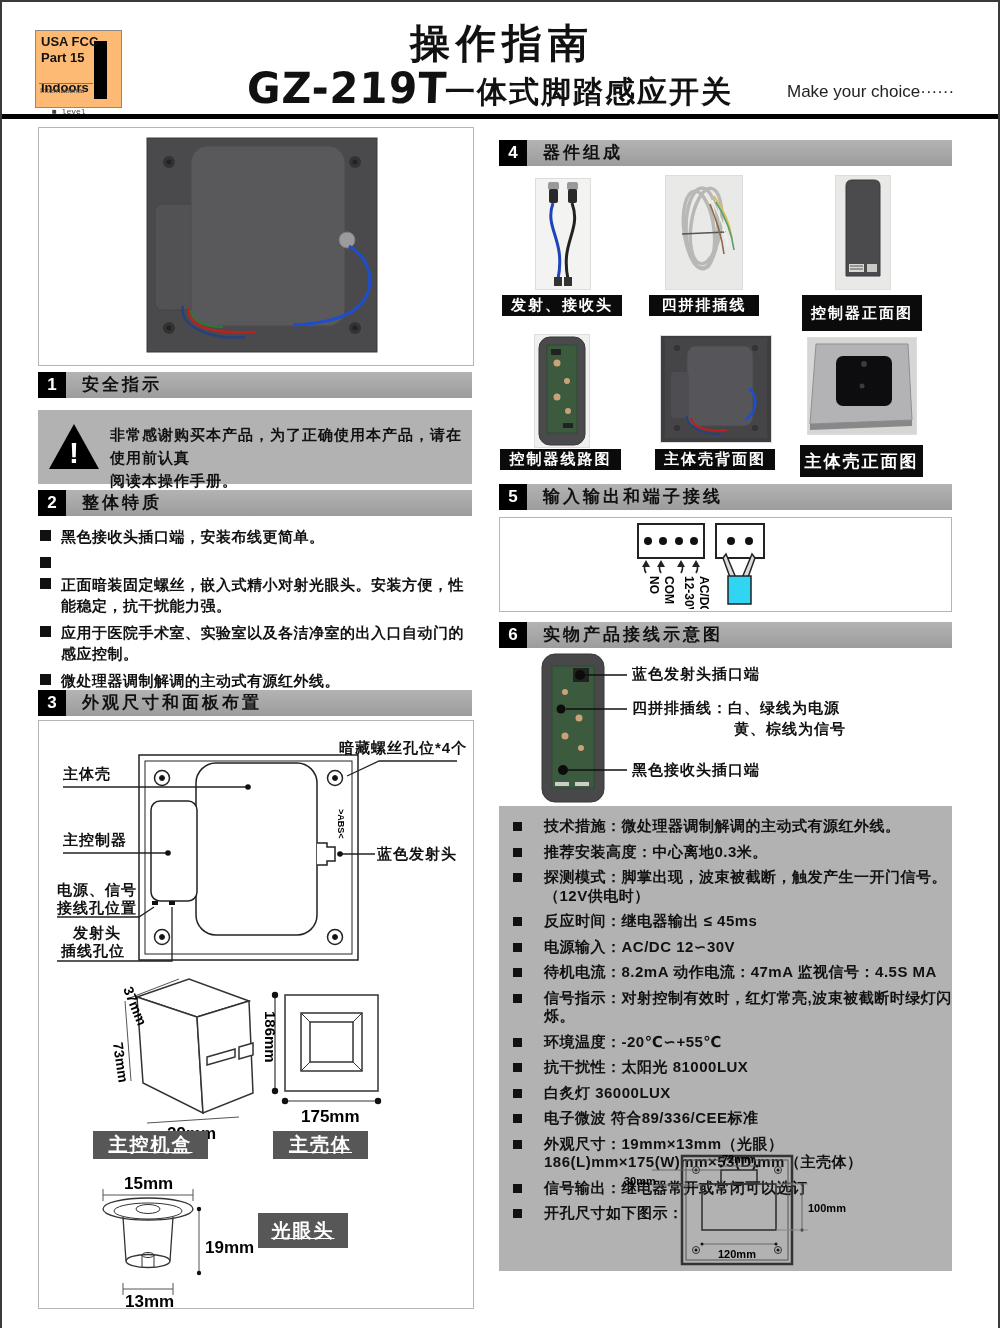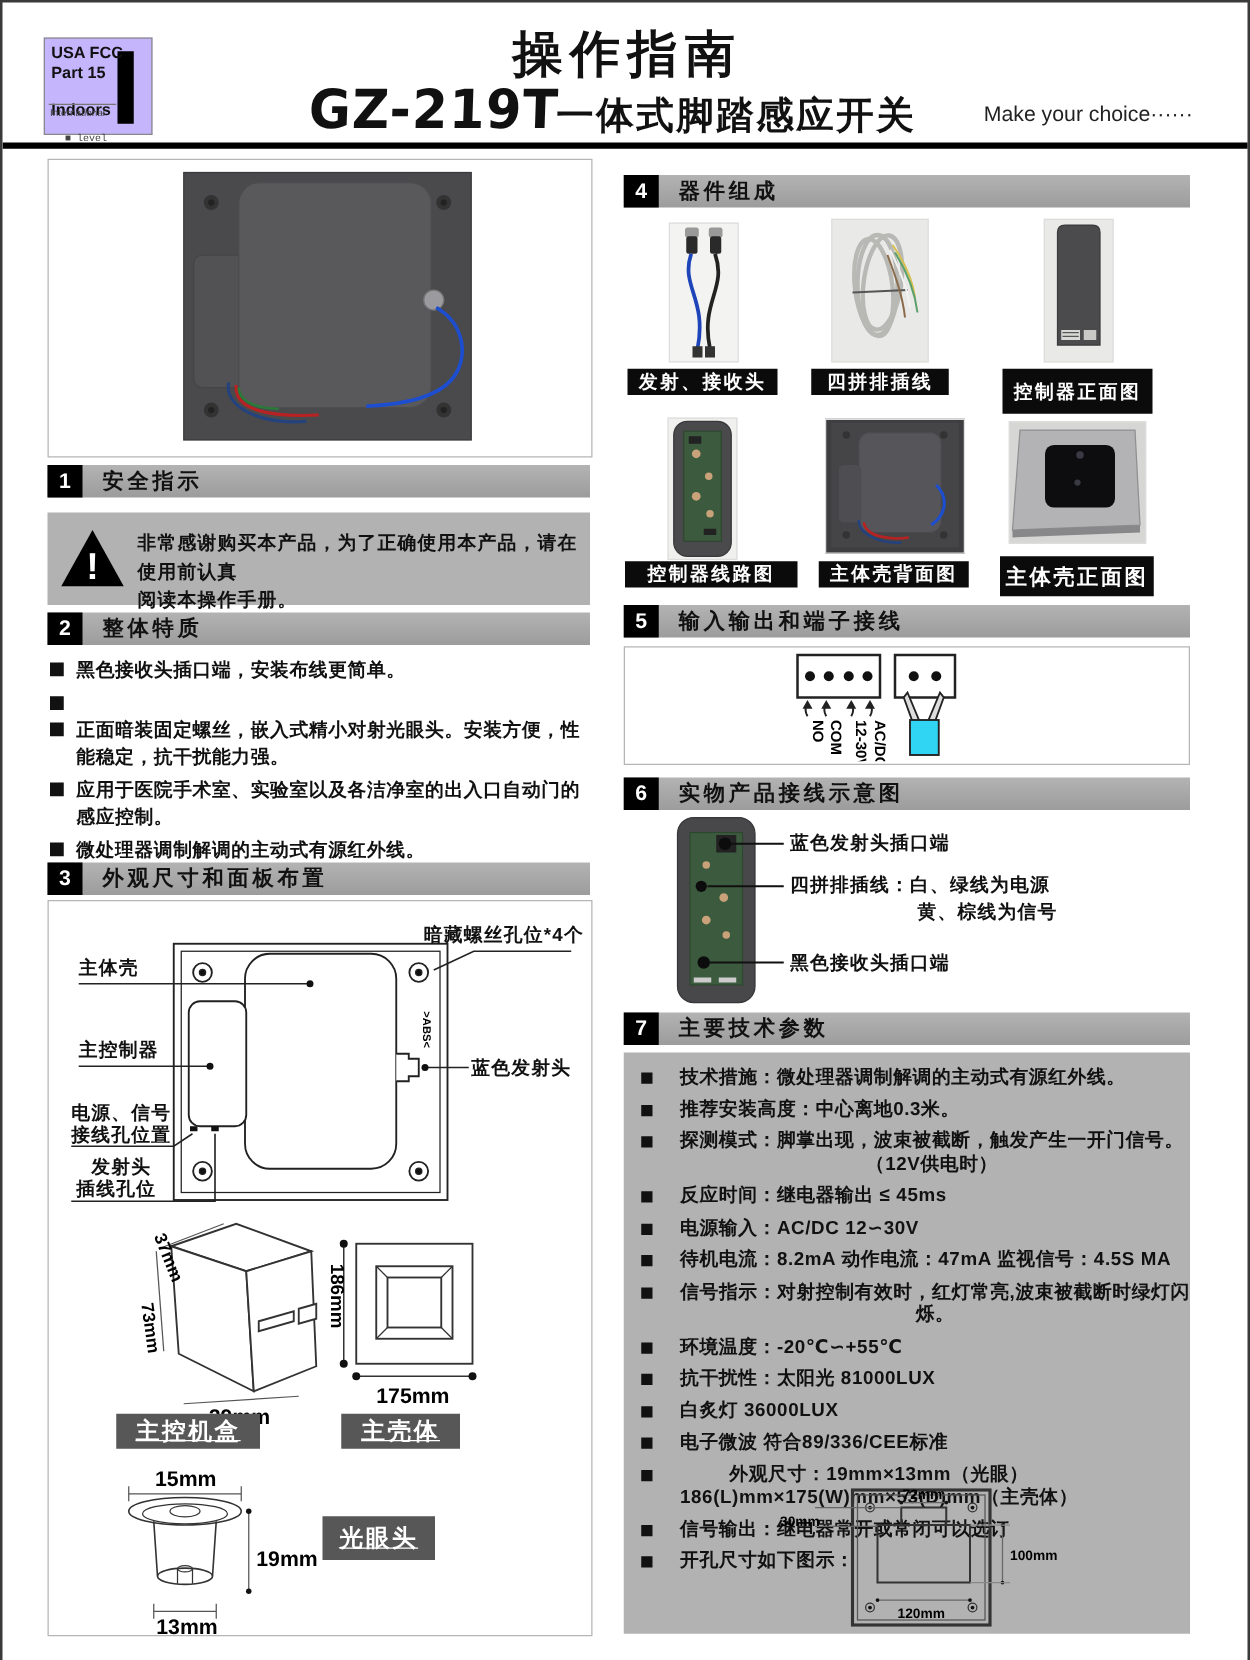--- a/index.html
+++ b/index.html
@@ -27,21 +27,21 @@
   .spec-sq{flex:0 0 9px;width:9px;height:9px;background:#111;margin:5px 22px 0 14px;}
   .spec-tx{font-size:15px;line-height:18.5px;font-weight:bold;letter-spacing:0.5px;white-space:pre-line;}
   .photo{position:absolute;overflow:hidden;}
   svg text{font-family:"Liberation Sans","DejaVu Sans",sans-serif;}
 </style>
 </head>
 <body>
 
 <div class="page">
 
-  <div class="abs" style="left:33px;top:28px;width:85px;height:76px;border:1px solid #8a8a8a;background:#c4b5fd;">
+  <div class="abs" style="left:33px;top:28px;width:85px;height:76px;border:1px solid #8a8a8a;background:#fdba74;">
     <div class="abs" style="left:58px;top:10px;width:13px;height:58px;background:#000;"></div>
     <div class="abs b" style="left:5px;top:3px;font-size:13px;">USA FCC</div>
     <div class="abs b" style="left:5px;top:19px;font-size:13px;">Part 15</div>
     <div class="abs b" style="left:5px;top:49px;font-size:13px;text-align:right;">Indoors</div>
     <div class="abs" style="left:3px;top:52px;width:54px;height:1px;background:#777;"></div>
     <div class="abs" style="left:4px;top:55px;font-size:8px;color:#444;">International</div>
     <div class="abs" style="left:16px;top:76px;font-size:8px;color:#444;font-family:Liberation Mono, monospace;">■ <span>level</span></div>
   </div>
 
   <div class="abs" style="left:0;top:14px;width:1000px;text-align:center;font-size:40px;font-weight:bold;letter-spacing:6px;">操作指南</div>
@@ -293,21 +293,21 @@
   </div>
   <div class="photo" style="left:805px;top:335px;width:108px;height:96px;background:#d6d6d4;border:1px solid #ddd;">
     <svg width="108" height="96">
       <polygon points="8,6 100,6 104,82 2,86" fill="#b3b3b6" stroke="#8f8f92"></polygon>
       <polygon points="2,86 104,82 104,88 2,92" fill="#88888b"></polygon>
       <rect x="28" y="18" width="56" height="50" rx="7" fill="#0d0d0f"></rect>
       <circle cx="56" cy="26" r="3" fill="#3a3a44"></circle>
         <circle cx="54" cy="48" r="2.5" fill="#3a3a44"></circle>
     </svg>
   </div>
-  <div class="blabel" style="left:498px;top:447px;width:138px;height:21px;">控制器线路图</div>
+  <div class="blabel" style="left:498px;top:447px;width:121px;height:21px;">控制器线路图</div>
   <div class="blabel" style="left:653px;top:447px;width:120px;height:21px;">主体壳背面图</div>
   <div class="blabel" style="left:798px;top:443px;width:123px;height:32px;font-size:17px;">主体壳正面图</div>
 
   <div class="shead" style="left:497px;top:482px;width:453px;">
     <div class="num">5</div>
     <div class="stitle">输入输出和端子接线</div>
   </div>
 
   <div class="abs boxed" style="left:497px;top:515px;width:451px;height:93px;">
     <svg width="449" height="91">
@@ -370,21 +370,21 @@
     <div class="calloutlbl" style="left:133px;top:47px;">四拼排插线：白、绿线为电源</div>
     <div class="calloutlbl" style="left:235px;top:68px;">黄、棕线为信号</div>
     <div class="calloutlbl" style="left:133px;top:109px;">黑色接收头插口端</div>
   </div>
 
   <div class="shead" style="left:497px;top:808px;width:453px;">
     <div class="num">7</div>
     <div class="stitle">主要技术参数</div>
   </div>
 
-  <div class="abs" style="left:497px;top:840px;width:453px;height:465px;background:#b2b2b2;padding-top:11px;box-sizing:border-box;text-align:center;">
+  <div class="abs" style="left:497px;top:804px;width:453px;height:465px;background:#b2b2b2;padding-top:11px;box-sizing:border-box;">
     <div class="spec-row">
         <div class="spec-sq"></div>
         <div class="spec-tx">技术措施：微处理器调制解调的主动式有源红外线。</div>
       </div>
     <div class="spec-row">
         <div class="spec-sq"></div>
         <div class="spec-tx">推荐安装高度：中心离地0.3米。</div>
       </div>
     <div class="spec-row">
         <div class="spec-sq"></div>

